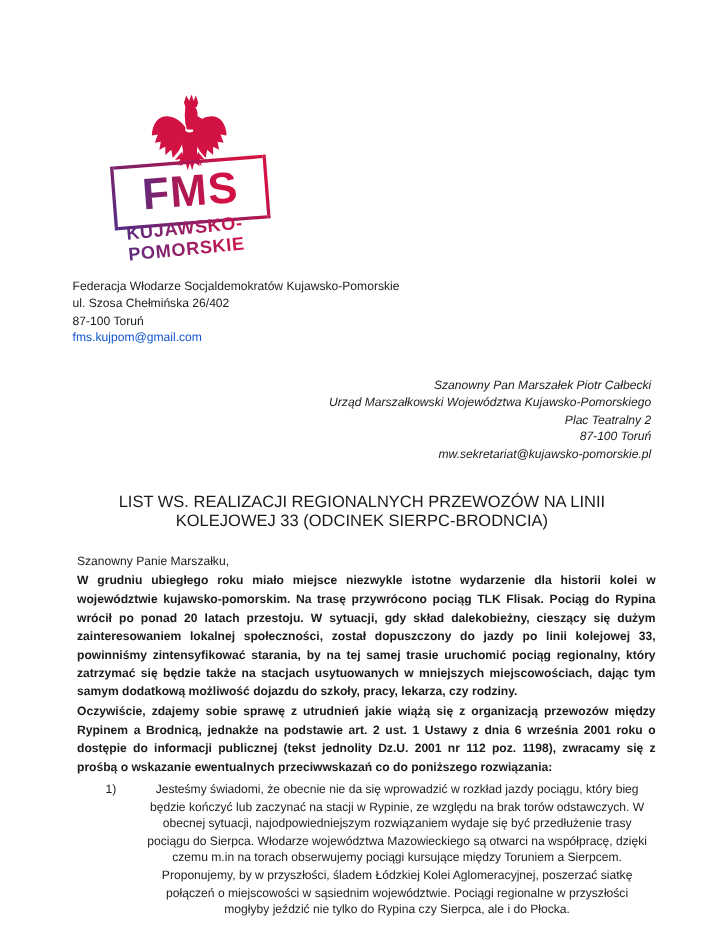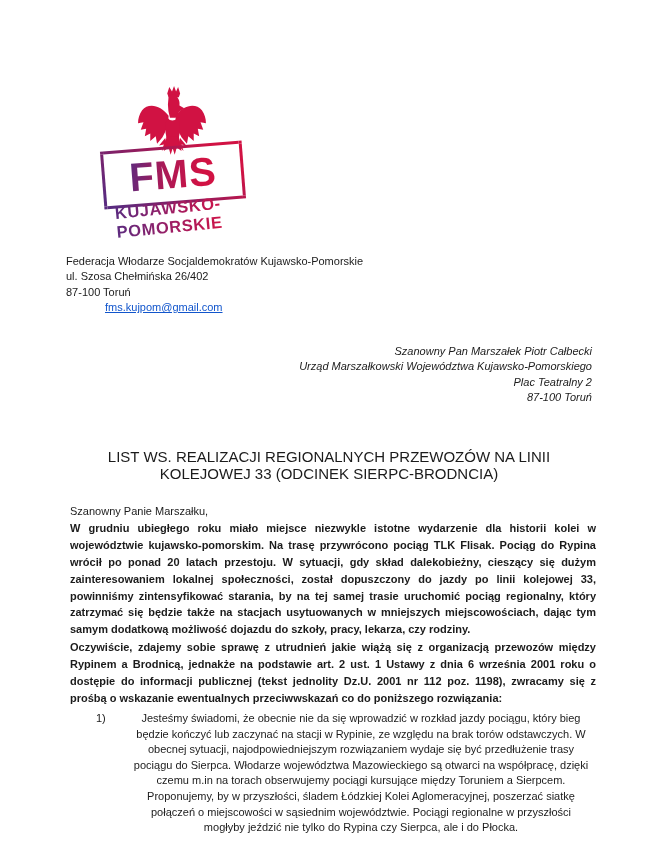--- a/index.html
+++ b/index.html
@@ -32,21 +32,21 @@
     background:linear-gradient(94deg,#5a2b80 0%,#a01d62 55%,#cf1347 100%);
     -webkit-background-clip:text; background-clip:text; color:transparent;
     white-space:nowrap;
   }
 
   
   .abs { position:absolute; }
   .addr { font-size:11px; line-height:15.4px; }
   .sender { left:66px; top:254px; }
   .recipient { right:63px; top:344px; text-align:right;font-style:italic; }
-  .email-link { color:#1155cc; text-decoration:underline; cursor:pointer;margin-left:39px; }
+  .email-link { color:#1155cc; cursor:pointer; }
 
   .subject {
     left:66px; top:448px; width:526px; text-align:center;
     font-size:15px; line-height:17px;
   }
 
   .bodyblock { left:70px; width:526px; font-size:11px; line-height:16.9px; }
   .b1 { top:503px; }
   .b2 { top:639px; }
   .just { text-align:justify;font-weight:bold; }
@@ -87,20 +87,21 @@
     <div>ul. Szosa Chełmińska 26/402</div>
     <div>87-100 Toruń</div>
     <div><a class="email-link">fms.kujpom@gmail.com</a></div>
   </div>
 
   <div class="abs addr recipient">
     <div>Szanowny Pan Marszałek Piotr Całbecki</div>
     <div>Urząd Marszałkowski Województwa Kujawsko-Pomorskiego</div>
     <div>Plac Teatralny 2</div>
     <div>87-100 Toruń</div>
+    <div>mw.sekretariat@kujawsko-pomorskie.pl</div>
   </div>
 
   <div class="abs subject">LIST WS. REALIZACJI REGIONALNYCH PRZEWOZÓW NA LINII KOLEJOWEJ 33 (ODCINEK SIERPC-BRODNCIA)</div>
 
   <div class="abs bodyblock b1">
     <div>Szanowny Panie Marszałku,</div>
     <div class="just">W grudniu ubiegłego roku miało miejsce niezwykle istotne wydarzenie dla historii kolei w województwie kujawsko-pomorskim. Na trasę przywrócono pociąg TLK Flisak. Pociąg do Rypina wrócił po ponad 20 latach przestoju. W sytuacji, gdy skład dalekobieżny, cieszący się dużym zainteresowaniem lokalnej społeczności, został dopuszczony do jazdy po linii kolejowej 33, powinniśmy zintensyfikować starania, by na tej samej trasie uruchomić pociąg regionalny, który zatrzymać się będzie także na stacjach usytuowanych w mniejszych miejscowościach, dając tym samym dodatkową możliwość dojazdu do szkoły, pracy, lekarza, czy rodziny.</div>
   </div>
 
   <div class="abs bodyblock b2 just">Oczywiście, zdajemy sobie sprawę z utrudnień jakie wiążą się z organizacją przewozów między Rypinem a Brodnicą, jednakże na podstawie art. 2 ust. 1 Ustawy z dnia 6 września 2001 roku o dostępie do informacji publicznej (tekst jednolity Dz.U. 2001 nr 112 poz. 1198), zwracamy się z prośbą o wskazanie ewentualnych przeciwwskazań co do poniższego rozwiązania:</div>

